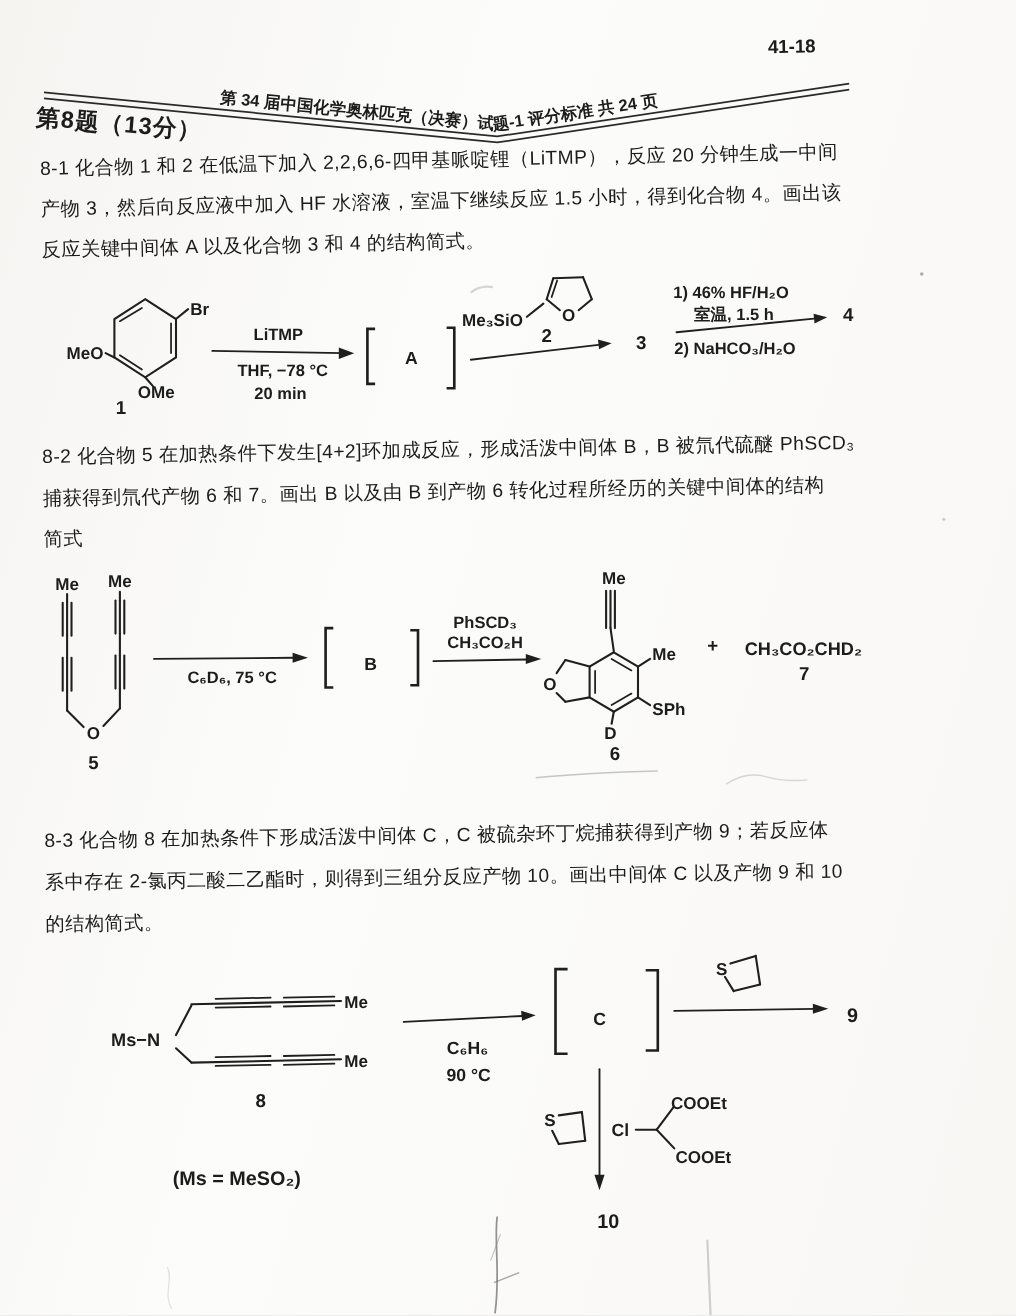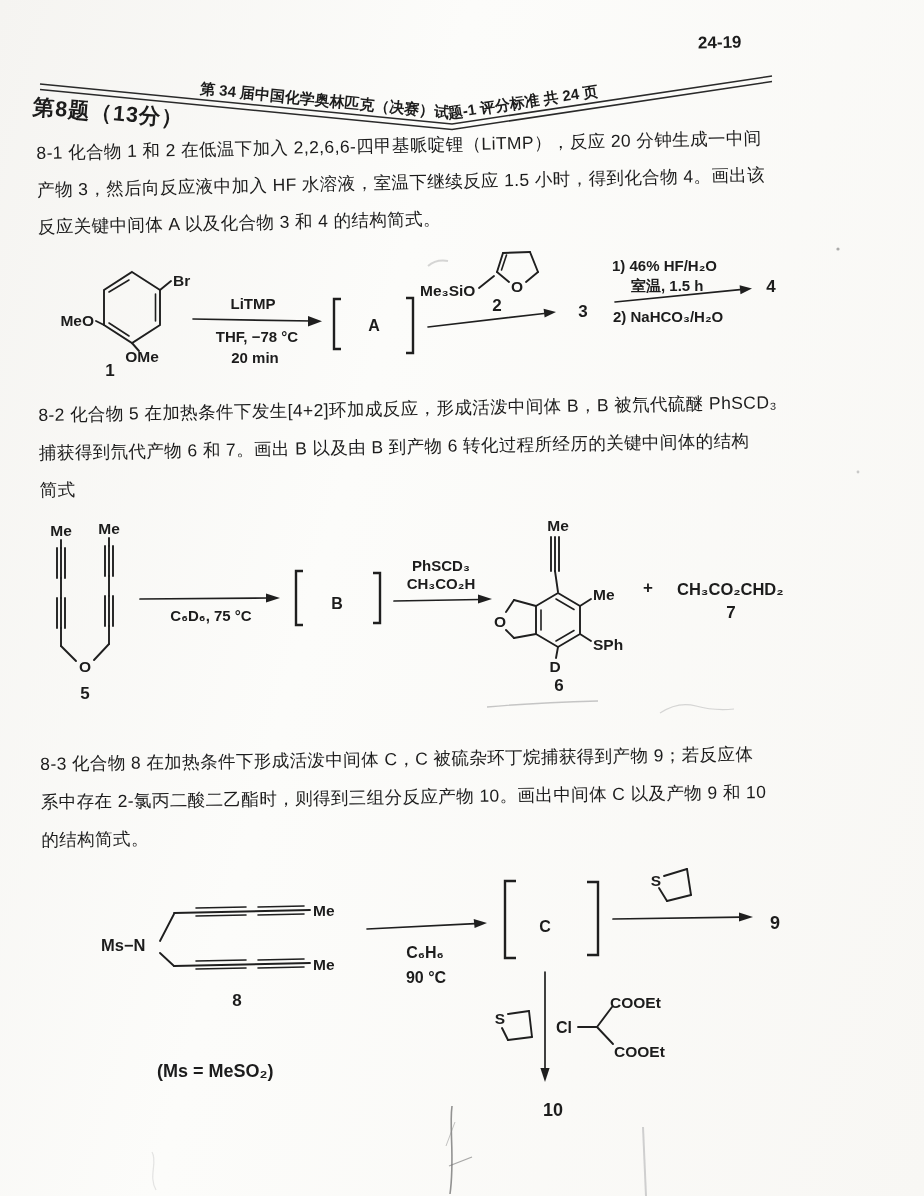--- a/index.html
+++ b/index.html
@@ -33,21 +33,21 @@
   .formula{font-size:16.5px;font-weight:600;}
   .blabel{font-size:16px;font-weight:700;}
   .hdr{font-size:15px;font-weight:600;}
   .note{font-size:18px;font-weight:700;}
 </style>
 </head>
 <body>
 
 <div class="page">
 
-  <div class="abs pageno">24-19</div>
+  <div class="abs pageno">41-18</div>
 
   <svg style="left:25px;top:58px;" width="780" height="80" viewBox="25 58 780 80">
     <path id="htp" d="M40,78 L452,118 L772,70" fill="none" stroke="none"></path>
     <path class="rule" d="M40,84 L452,124 L772,76"></path>
     <path class="rule" d="M40,89.5 L452,129.5 L772,81.5"></path>
     <text class="hdr" text-anchor="middle"><textPath href="#htp" startOffset="49%">第 34 届中国化学奥林匹克（决赛）试题-1 评分标准 共 24 页</textPath></text>
   </svg>
 
   <div class="abs title">第8题（13分）</div>
 

